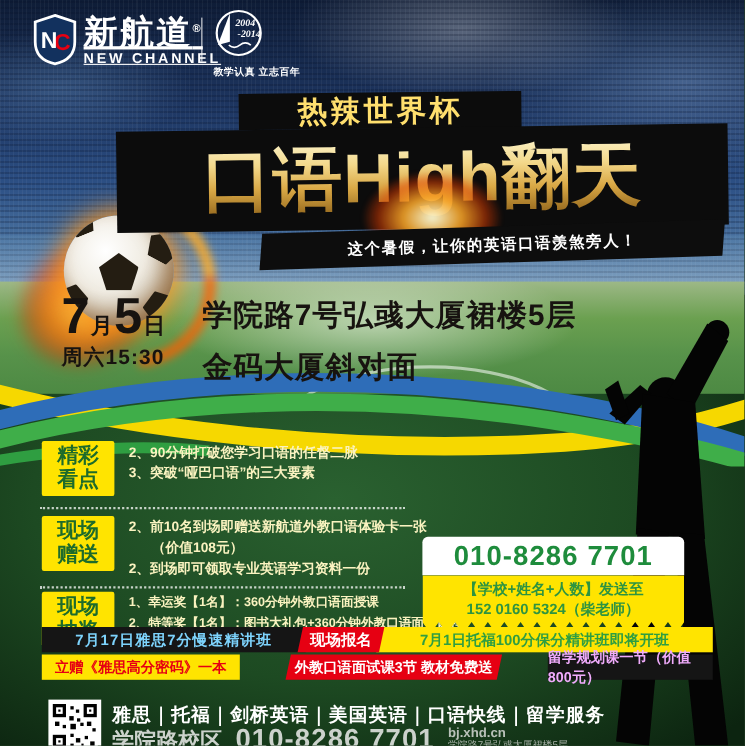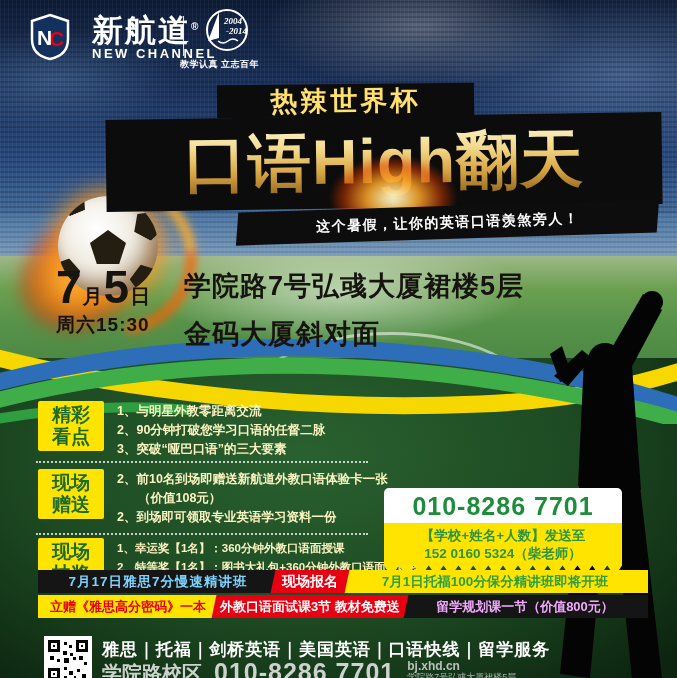--- a/index.html
+++ b/index.html
@@ -26,26 +26,26 @@
       radial-gradient(ellipse 250px 70px at 50% 32%, rgba(255,255,255,.55), transparent 75%),
       linear-gradient(180deg,#9db887 0%,#6ba050 30%,#57924a 60%,#4a8741 100%);}
   .center-arc{position:absolute;left:248px;top:332px;width:280px;height:130px;
     border:3px solid rgba(255,255,255,.55);border-radius:50%;}
   .bg-dark{position:absolute;left:0;right:0;top:358px;bottom:0;
     background:radial-gradient(ellipse 500px 300px at 45% 30%, #2a6130 0%, #1d4a22 55%, #123116 85%, #0c2410 100%);}
   .waves{position:absolute;left:0;top:338px;width:677px;height:86px;}
   .silhouette{position:absolute;left:548px;top:288px;width:129px;height:390px;z-index:5;}
   
   .logo-wrap{position:absolute;left:28px;top:12px;display:flex;align-items:center;z-index:6;}
-  .logo-text{margin-left:20px;color:#fff;}
+  .logo-text{margin-left:4px;color:#fff;text-decoration:underline;}
   .logo-cn{font-size:31px;font-weight:bold;line-height:30px;letter-spacing:2px;}
   .logo-cn sup{font-size:10px;}
   .logo-en{font-size:13px;font-weight:bold;letter-spacing:2.5px;}
   .logo-divider{position:absolute;left:183px;top:16px;height:40px;width:1px;background:rgba(255,255,255,.85);z-index:6;}
-  .badge-wrap{position:absolute;left:180px;top:8px;z-index:6;width:70px;text-align:right;}
+  .badge-wrap{position:absolute;left:194px;top:8px;z-index:6;width:70px;text-align:left;}
   .badge-slogan{font-size:9px;color:#fff;font-weight:bold;margin-top:0;letter-spacing:.5px;white-space:nowrap;}
   
   .fireball{position:absolute;left:10px;top:182px;width:175px;height:165px;z-index:5;}
   .fire-trail{position:absolute;left:-10px;top:28px;width:155px;height:135px;border-radius:50%;
     background:radial-gradient(closest-side, rgba(255,205,70,.95), rgba(255,115,10,.8) 45%, rgba(220,45,0,.45) 70%, transparent 85%);
     filter:blur(7px);transform:rotate(-28deg);}
   .flame-arc{position:absolute;left:34px;top:0px;width:132px;height:132px;border-radius:50%;
     border:10px solid transparent;border-top-color:rgba(255,175,45,.9);border-right-color:rgba(255,95,0,.8);
     filter:blur(4px);transform:rotate(40deg);}
   .ball{position:absolute;left:48px;top:14px;width:100px;height:100px;border-radius:50%;overflow:hidden;
@@ -103,21 +103,21 @@
     clip-path:polygon(0 0,100% 0,100% 80%,96.9% 100%,93.8% 80%,90.6% 100%,87.5% 80%,84.4% 100%,81.3% 80%,78.1% 100%,75% 80%,71.9% 100%,68.8% 80%,65.6% 100%,62.5% 80%,59.4% 100%,56.3% 80%,53.1% 100%,50% 80%,46.9% 100%,43.8% 80%,40.6% 100%,37.5% 80%,34.4% 100%,31.3% 80%,28.1% 100%,25% 80%,21.9% 100%,18.8% 80%,15.6% 100%,12.5% 80%,9.4% 100%,6.3% 80%,3.1% 100%,0 80%);}
   
   .banner1{position:absolute;left:38px;top:570px;height:23px;width:610px;display:flex;z-index:5;}
   .b1-left{background:#151515;color:#7dd3fc;font-weight:bold;font-size:13.5px;width:240px;
     display:flex;align-items:center;justify-content:center;letter-spacing:1px;}
   .b1-badge{background:#e60012;color:#fff;font-weight:bold;font-size:14px;width:74px;
     display:flex;align-items:center;justify-content:center;transform:skewX(-12deg);margin:0 -5px;z-index:2;}
   .b1-badge span{transform:skewX(12deg);}
   .b1-right{flex:1;background:#ffe400;color:#2f9e41;font-weight:bold;font-size:13.5px;
     display:flex;align-items:center;justify-content:center;}
-  .banner2{position:absolute;left:38px;top:595px;height:23px;width:610px;display:flex;z-index:5;}
+  .banner2{position:absolute;left:38px;top:595px;height:23px;width:610px;display:flex;z-index:5;gap:48px;}
   .b2-left{width:180px;background:#ffe400;color:#e60012;font-weight:bold;font-size:13px;
     display:flex;align-items:center;justify-content:center;}
   .b2-mid{width:192px;background:#e60012;color:#fff;font-weight:bold;font-size:13px;
     display:flex;align-items:center;justify-content:center;transform:skewX(-12deg);margin:0 -4px;z-index:2;}
   .b2-mid span{transform:skewX(12deg);}
   .b2-right{flex:1;background:#151515;color:#f0abfc;font-weight:bold;font-size:13px;
     display:flex;align-items:center;justify-content:center;}
   
   .qr{position:absolute;left:44px;top:636px;width:48px;height:48px;z-index:6;background:#fff;padding:3px;box-sizing:border-box;}
   .courses{position:absolute;left:102px;top:638px;z-index:6;color:#fff;font-weight:bold;font-size:17px;letter-spacing:1px;white-space:nowrap;}
@@ -217,21 +217,20 @@
     <div class="addr1">学院路7号弘彧大厦裙楼5层</div>
     <div class="addr2">金码大厦斜对面</div>
   </div>
 
   <div class="section-row" id="sec1">
     <div class="sec-label">
       <div>精彩</div>
       <div>看点</div>
     </div>
     <div class="sec-items">
-      <div>1、与明星外教零距离交流</div>
       <div>2、90分钟打破您学习口语的任督二脉</div>
       <div>3、突破“哑巴口语”的三大要素</div>
     </div>
   </div>
   <div class="dotsep" id="sep1"></div>
 
   <div class="section-row" id="sec2">
     <div class="sec-label">
       <div>现场</div>
       <div>赠送</div>

